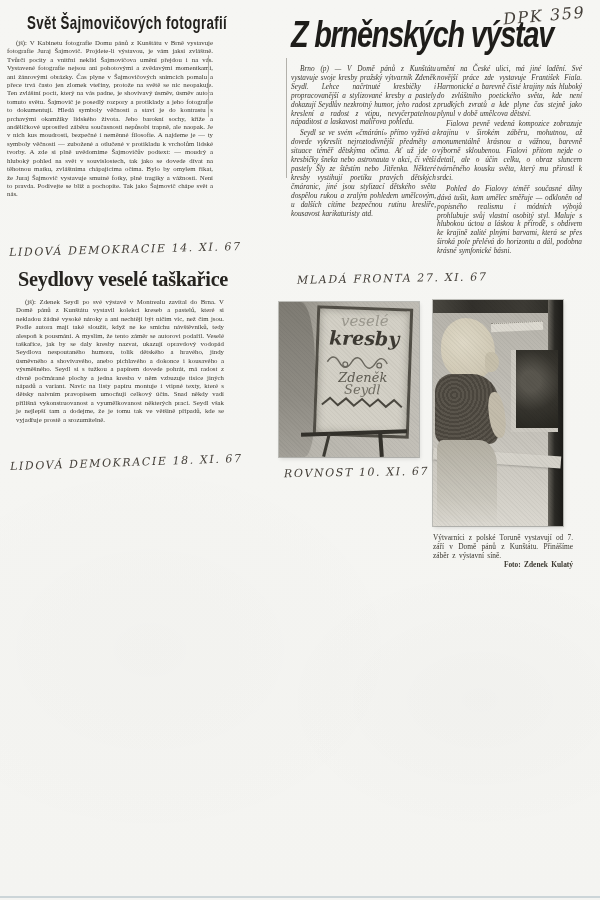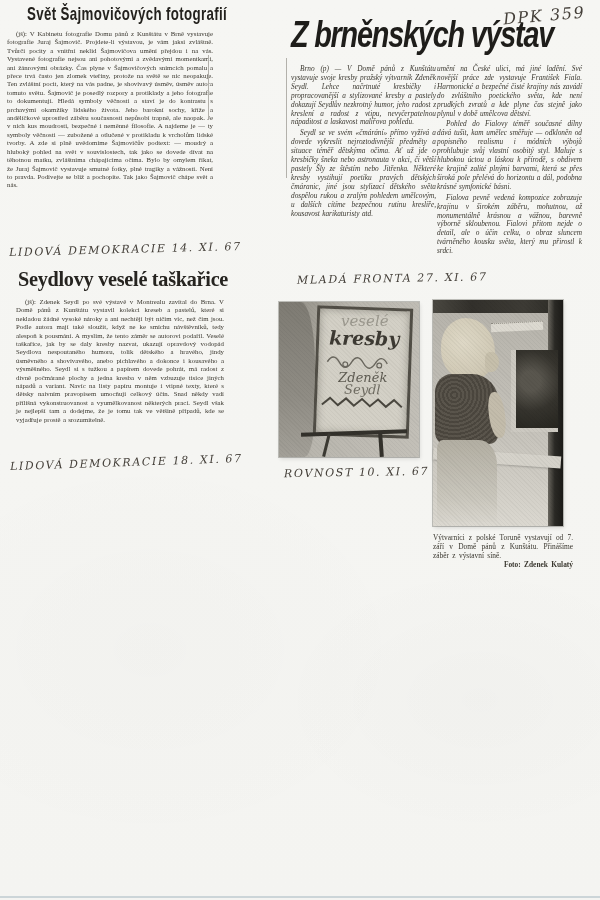--- a/index.html
+++ b/index.html
@@ -63,21 +63,21 @@
   }
   .caption .credit{display:block;text-align:right;font-weight:bold;text-indent:0;}
   .vline{background:#b3b1ab;width:1px;}
   .scan-edge{left:0;bottom:2px;width:600px;height:2px;background:#ccd5d8;}
 </style>
 </head>
 <body>
 
 <div class="abs hand" style="left:503px;top:6px;font-size:16px;transform:rotate(-5deg);">DPK 359</div>
 
-<div class="abs" style="left:7px;top:3px;width:282px;">
+<div class="abs" style="left:7px;top:12px;width:282px;">
   <h1 class="a1-title">Svět Šajmovičových fotografií</h1>
   <div class="body-text" style="width:206px;">
     <p>(jš): V Kabinetu fotografie Domu pánů z Kunštátu v Brně vystavuje fotografie Juraj Šajmovič. Projdete-li výstavou, je vám jaksi zvláštně. Tvůrčí pocity a vnitřní neklid Šajmovičova umění přejdou i na vás. Vystavené fotografie nejsou ani pohotovými a zvědavými momentkami, ani žánrovými obrázky. Čas plyne v Šajmovičových snímcích pomalu a přece trvá často jen zlomek vteřiny, protože na světě se nic neopakuje. Ten zvláštní pocit, který na vás padne, je shovívavý úsměv, úsměv autora tomuto světu. Šajmovič je posedlý rozpory a protiklady a jeho fotografie to dokumentují. Hledá symboly věčnosti a staví je do kontrastu s prchavými okamžiky lidského života. Jeho barokní sochy, kříže a andělíčkové uprostřed záběru současnosti nepůsobí trapně, ale naopak. Je v nich kus moudrosti, bezpečné i neměnné filosofie. A najdeme je — ty symboly věčnosti — zubožené a otlučené v protikladu k vrcholům lidské tvorby. A zde si plně uvědomíme Šajmovičův podtext: — moudrý a hluboký pohled na svět v souvislostech, tak jako se dovede dívat na těhotnou matku, zvláštníma chápajícíma očima. Bylo by omylem říkat, že Juraj Šajmovič vystavuje smutné fotky, plné tragiky a vážnosti. Není to pravda. Podívejte se blíž a pochopíte. Tak jako Šajmovič chápe svět a nás.</p>
   </div>
 </div>
 <div class="abs hand" style="left:9px;top:243px;font-size:11px;transform:rotate(-1.5deg);">LIDOVÁ DEMOKRACIE  14. XI. 67</div>
 
 <div class="abs vline" style="left:208px;top:55px;height:62px;"></div>
 <div class="abs vline" style="left:286px;top:58px;height:120px;"></div>
 
@@ -93,23 +93,23 @@
   <h1 class="a3-title">Z brněnských výstav</h1>
   <div class="cols">
     <div class="col">
       <div class="body-text">
         <p>Brno (p) — V Domě pánů z Kunštátu vystavuje svoje kresby pražský výtvarník Zdeněk Seydl. Lehce načrtnuté kresbičky i propracovanější a stylizované kresby a pastely dokazují Seydlův nezkrotný humor, jeho radost z kreslení a radost z vtipu, nevyčerpatelnou nápaditost a laskavost malířova pohledu.</p>
         <p>Seydl se ve svém «čmárání» přímo vyžívá a dovede vykreslit nejroztodivnější předměty a situace téměř dětskýma očima. Ať už jde o kresbičky šneka nebo astronauta v akci, či větší pastely Šly ze štěstím nebo Jitřenka. Některé kresby vystihují poetiku pravých dětských čmáranic, jiné jsou stylizací dětského světa dospělou rukou a zralým pohledem umělcovým, u dalších cítíme bezpečnou rutinu kreslíře, kousavost karikaturisty atd.</p>
       </div>
     </div>
     <div class="col">
       <div class="body-text">
-        <p style="text-indent:0;">umění na České ulici, má jiné ladění. Své novější práce zde vystavuje František Fiala. Harmonické a bezpečné čisté krajiny nás zavádí do zvláštního poetického světa, kde není prudkých zvratů a kde plyne čas stejně jako plynul v době umělcova dětství.</p>
+        <p style="text-indent:0;">umění na České ulici, má jiné ladění. Své novější práce zde vystavuje František Fiala. Harmonické a barevně čisté krajiny nás hluboký do zvláštního poetického světa, kde není prudkých zvratů a kde plyne čas stejně jako plynul v době umělcova dětství.</p>
+        <p>Fialova pevně vedená kompozice zobrazuje krajinu v širokém záběru, mohutnou, až monumentálně krásnou a vážnou, barevně výborně skloubenou. Fialovi přitom nejde o detail, ale o účin celku, o obraz sluncem tvárněného kousku světa, který mu přirostl k srdci.</p>
         <p>Pohled do Fialovy téměř současné dílny dává tušit, kam umělec směřuje — odkloněn od popisného realismu i módních výbojů prohlubuje svůj vlastní osobitý styl. Maluje s hlubokou úctou a láskou k přírodě, s obdivem ke krajině zalité plnými barvami, která se přes široká pole přelévá do horizontu a dál, podobna krásné symfonické básni.</p>
-        <p>Fialova pevně vedená kompozice zobrazuje krajinu v širokém záběru, mohutnou, až monumentálně krásnou a vážnou, barevně výborně skloubenou. Fialovi přitom nejde o detail, ale o účin celku, o obraz sluncem tvárněného kousku světa, který mu přirostl k srdci.</p>
       </div>
     </div>
   </div>
 </div>
 <div class="abs hand" style="left:297px;top:272px;font-size:11px;transform:rotate(-1deg);">MLADÁ FRONTA  27. XI. 67</div>
 
 <div class="abs photo" style="left:279px;top:302px;width:140px;height:155px;background:linear-gradient(105deg,#8d8a82 0%,#a5a299 26%,#b9b6ae 40%,#c3c0b8 100%);">
 
   <div class="abs" style="left:0;top:0;width:36px;height:155px;background:linear-gradient(#7e7b73,#8f8c84 60%,#a3a098);border-radius:0 40% 30% 0;"></div>
 

